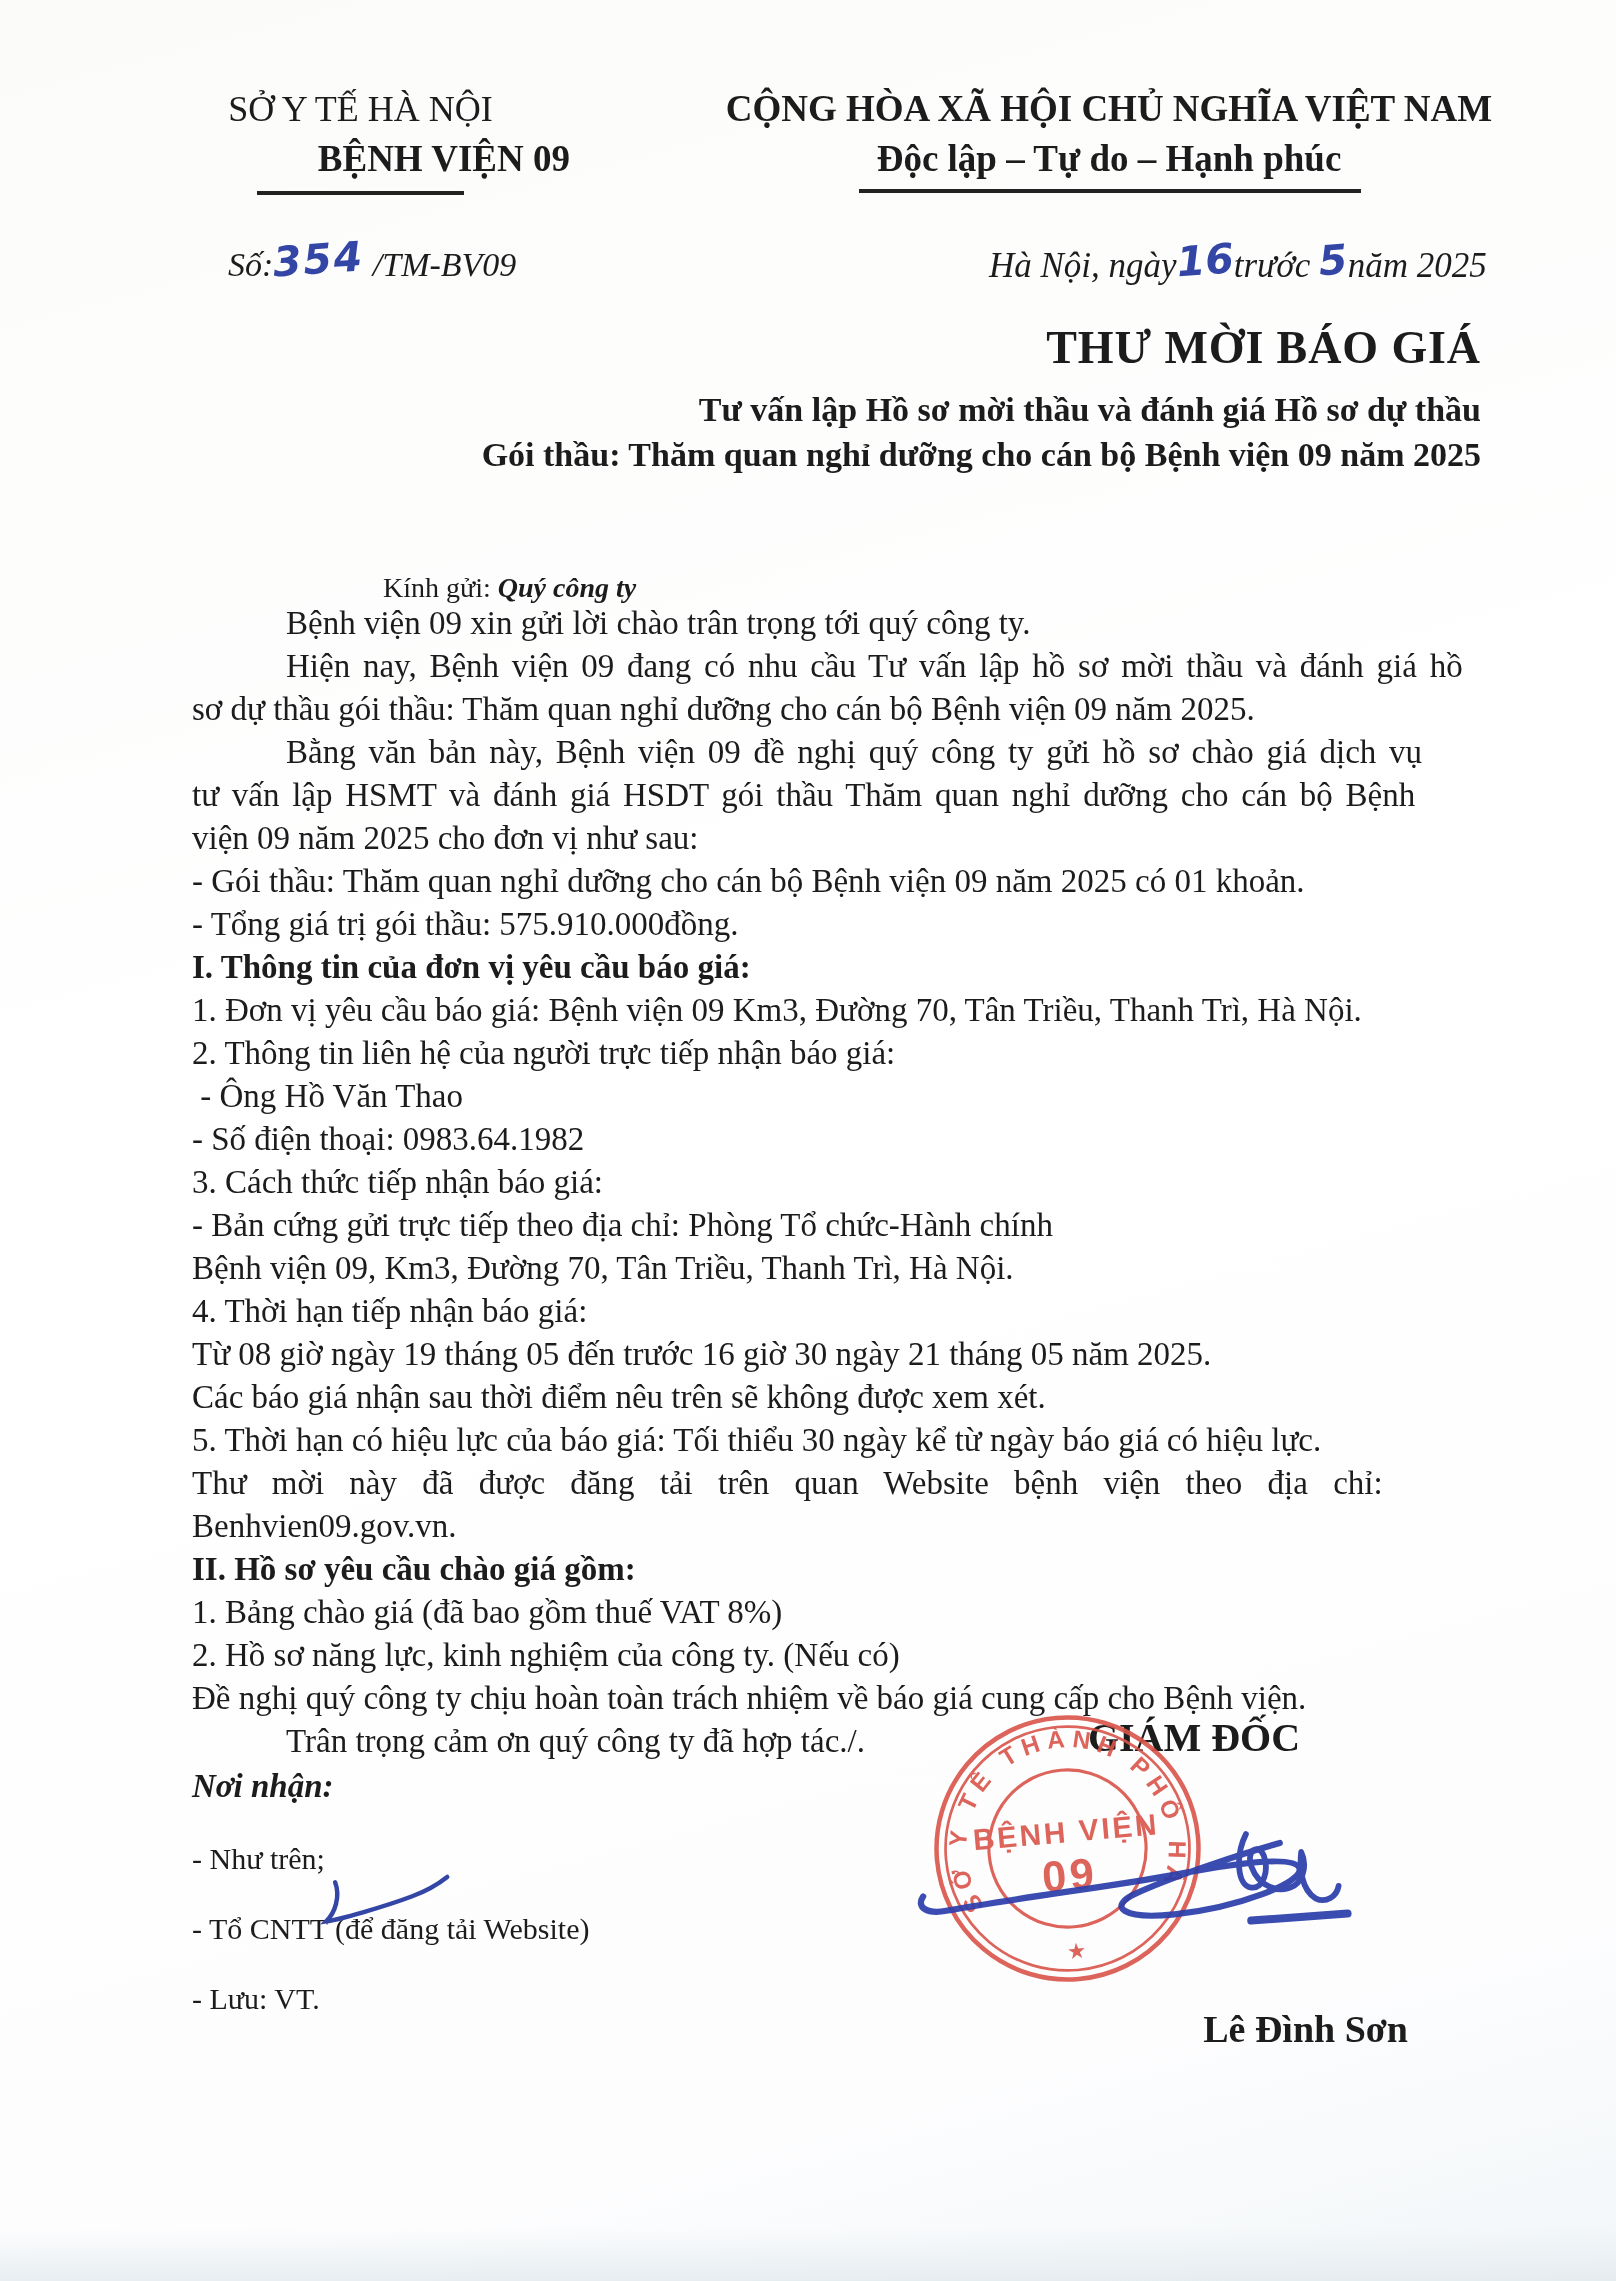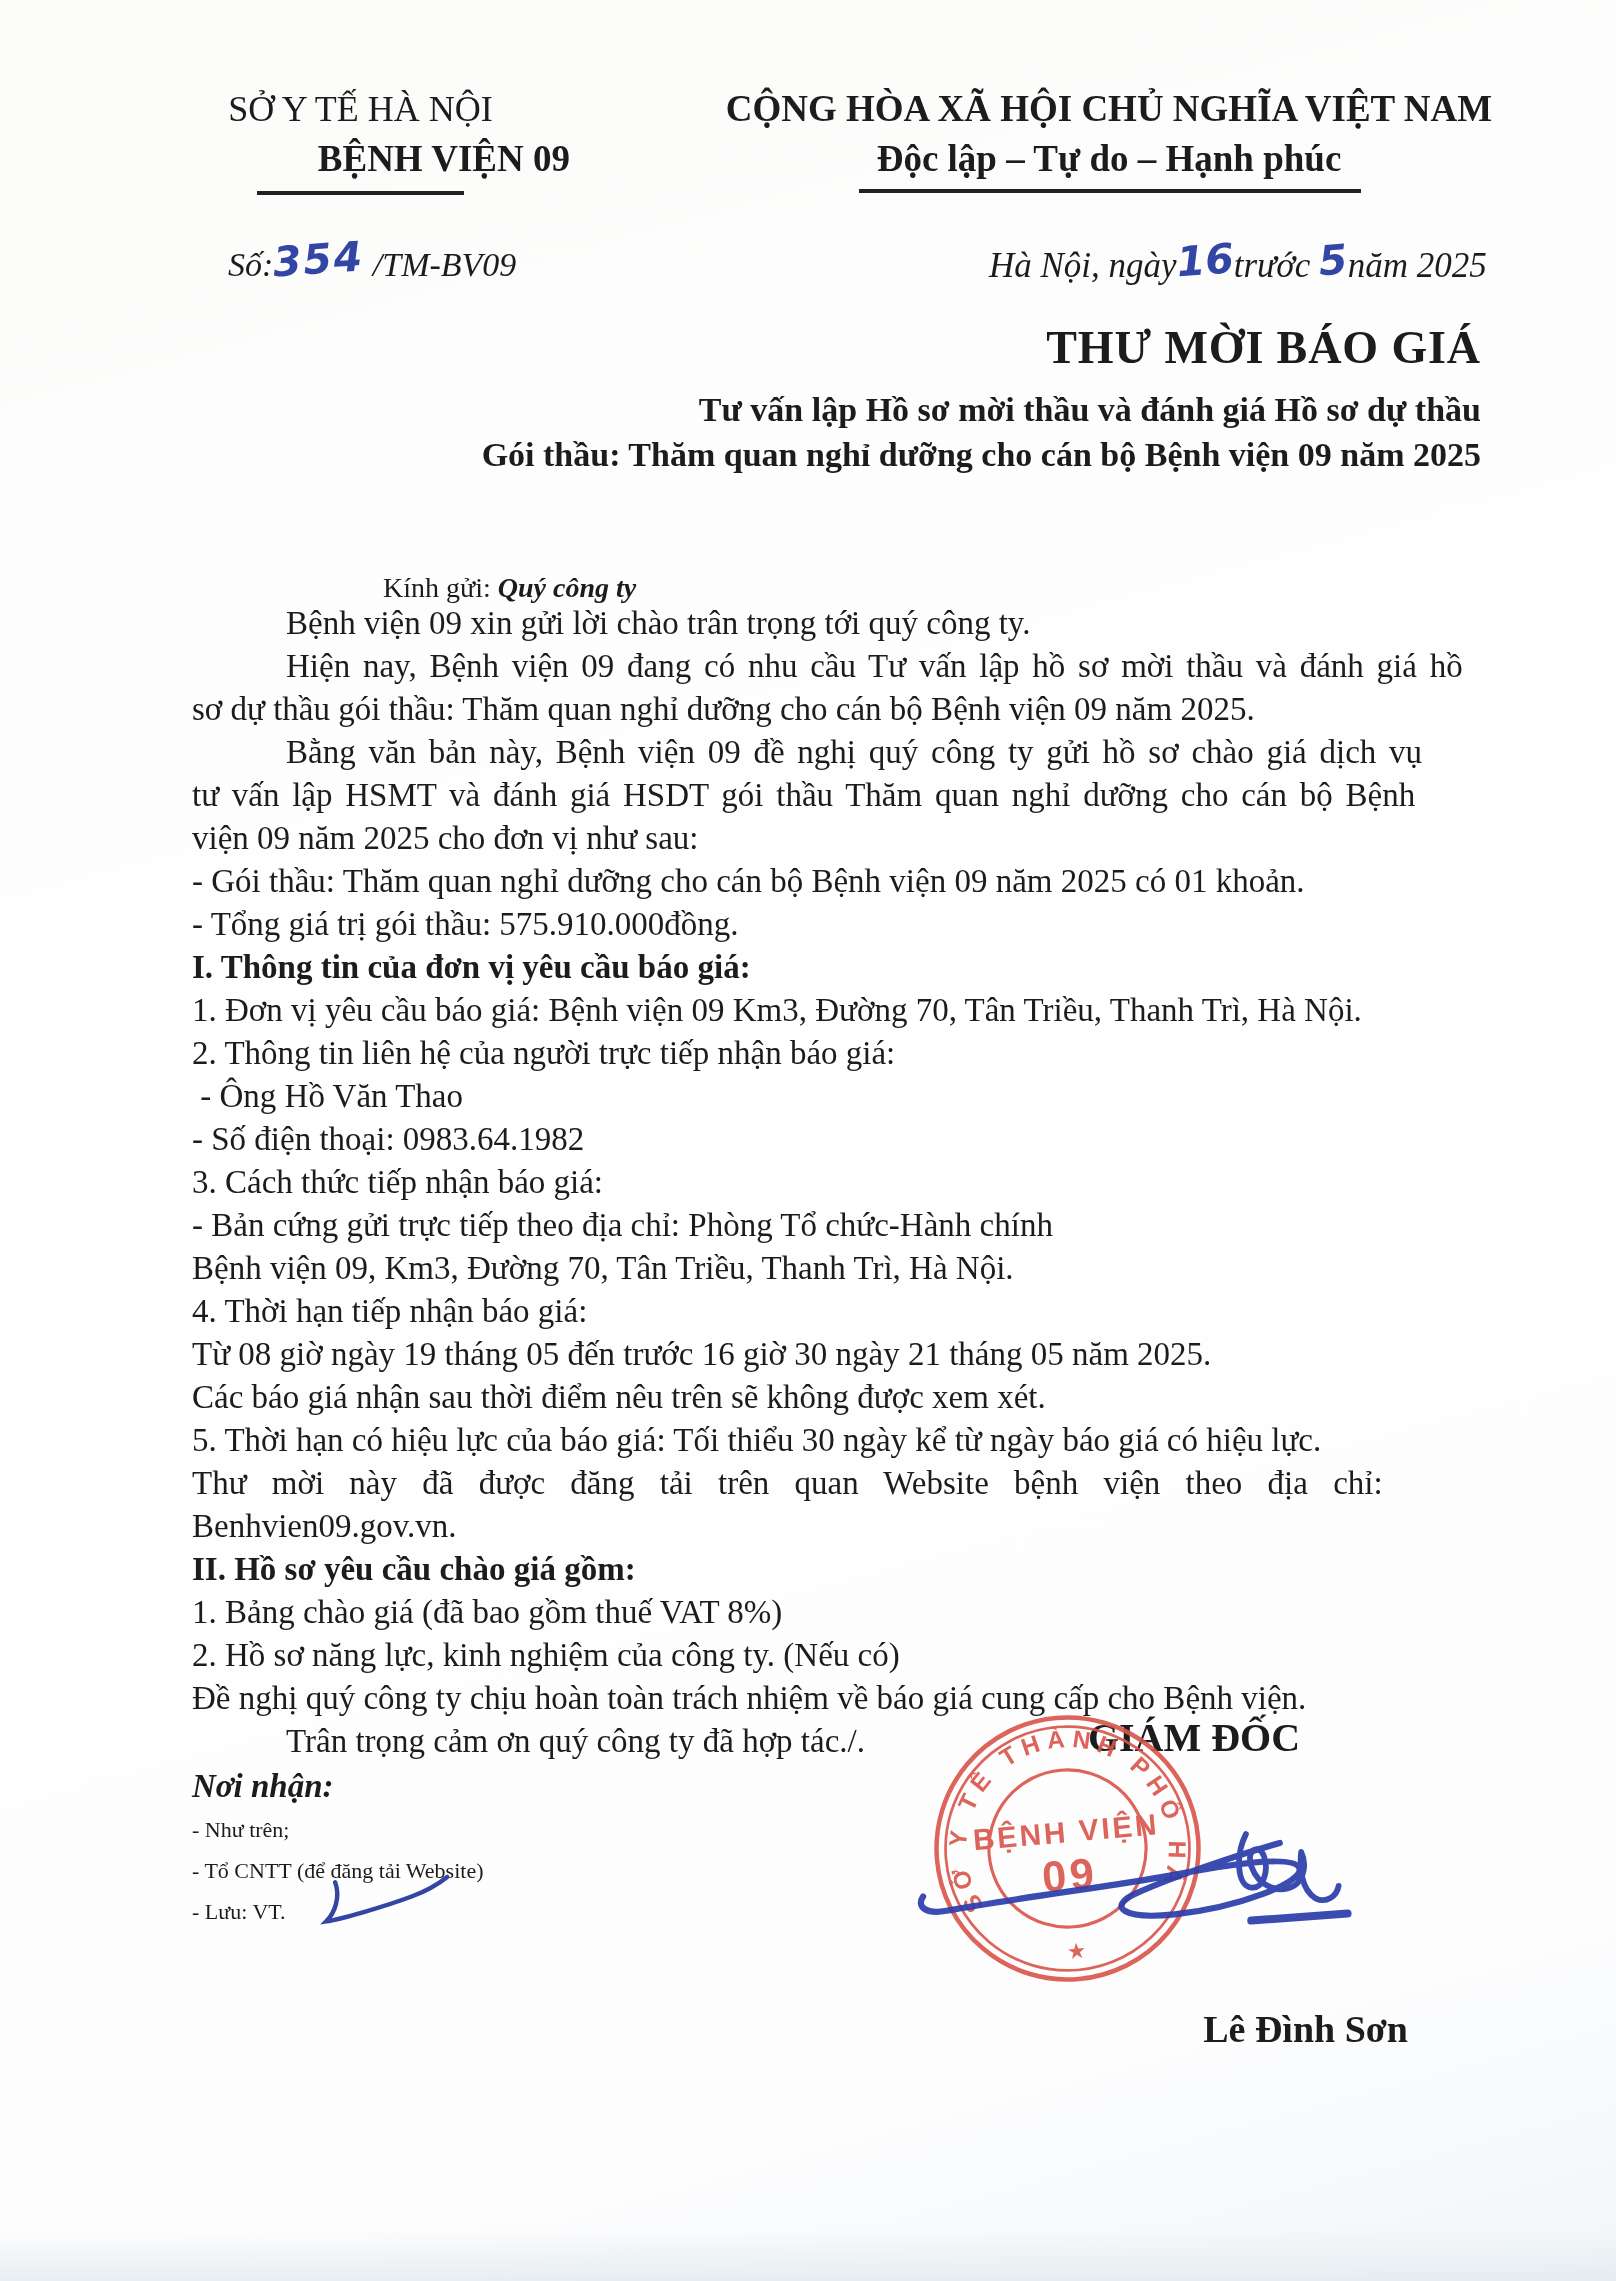--- a/index.html
+++ b/index.html
@@ -34,21 +34,21 @@
   .bl{height:43px;line-height:43px;white-space:pre;}
   .ind{padding-left:94px;}
   .st{word-spacing:4.5px;}
   .st2{word-spacing:17px;}
   
   .director{left:980px;top:1714px;width:428px;text-align:center;font-size:40px;font-weight:bold;}
   .signame{left:980px;top:2007px;width:428px;text-align:right;font-size:38px;font-weight:bold;}
   
   .recip{left:192px;top:1764px;width:579px;}
   .recip .rh{font-size:33px;font-weight:bold;font-style:italic;height:45px;line-height:45px;}
-  .recip .ri{font-size:22px;height:41px;line-height:41px;}
+  .recip .ri{font-size:30px;height:41px;line-height:41px;margin-top:29px;}
   
   .stampbox{left:932px;top:1713px;width:271px;height:271px;transform:rotate(-5deg);opacity:.9;}
   .sigsvg{left:891px;top:1818px;width:486px;height:116px;overflow:visible;}
   .vtsvg{left:312px;top:1867px;width:169px;height:67px;overflow:visible;}
 </style>
 </head>
 <body>
 
 <div class="page">
 

